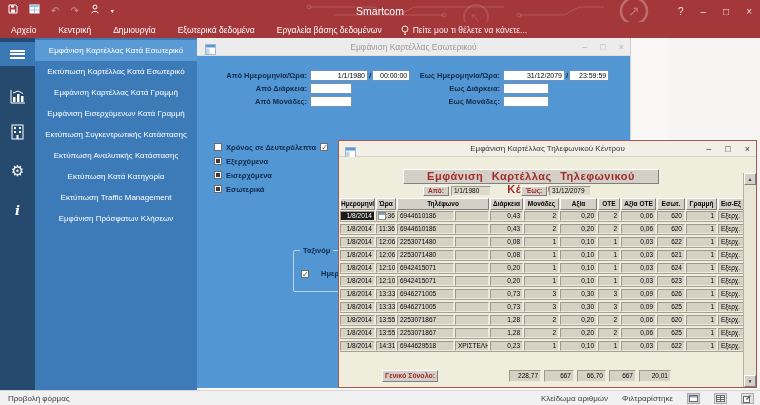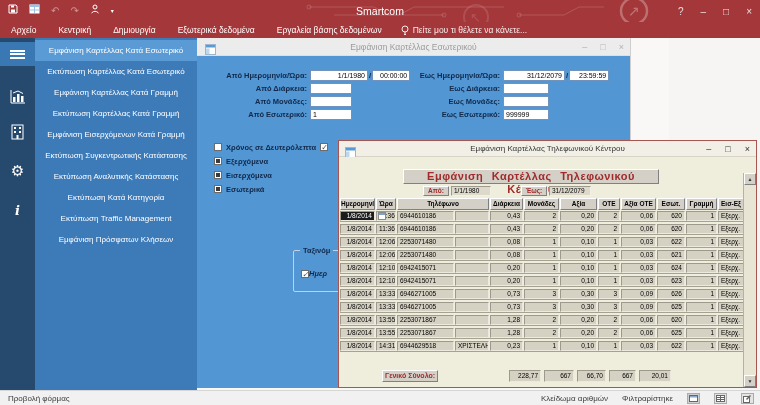--- a/index.html
+++ b/index.html
@@ -66,21 +66,21 @@
   .chrow { display:flex; align-items:center; height:14px; gap:4px; }
   .chlabel { font-size:7.5px; font-weight:bold; color:#12294A; }
   .cb { position:relative; width:8px; height:8px; background:#fff; border:1px solid #6b6b6b; flex:none; }
   .cb.filled::after { content:""; position:absolute; left:1px; top:1px; width:4px; height:4px; background:#3b3b3b; }
   .cb.checked::after { content:"\2713"; position:absolute; left:0; top:-1px; font-size:8px; color:#4a4a4a; }
 
   .sort-group { position:absolute; left:96px; top:194px; width:70px; height:42px;
                 border:1px solid #BFD3E8; border-radius:2px; }
   .sg-label { position:absolute; left:6px; top:-5px; background:#5296D3; padding:0 3px;
               font-size:7.5px; font-weight:bold; color:#12294A; }
-  .sg-item { position:absolute; left:7px; top:18px; display:flex; gap:0; align-items:flex-end;font-style:italic; }
+  .sg-item { position:absolute; left:7px; top:18px; display:flex; gap:12px; align-items:flex-end; }
 
   
   .table-window { position:absolute; left:141px; top:102px; width:419px; height:248px;
                   border:1px solid #A65551; background:#EFEDDC; z-index:5; }
   .tw-titlebar { position:relative; height:16px; background:#F1EFE6; border-bottom:1px solid #D8D5C8; }
   .tw-title { position:absolute; left:0; top:0; width:100%; text-align:center; color:#333; font-size:8px; line-height:16px; }
   .tw-icon { position:absolute; left:6px; top:3px; }
   .tw-controls { position:absolute; right:6px; top:0; height:16px; display:flex; gap:14px; align-items:center; }
   .tw-controls span { color:#333; font-size:9px; }
   .tw-content { position:absolute; left:0; top:16px; right:0; bottom:0; background:#EFEDDC; }
@@ -237,21 +237,20 @@
           </svg>
       </div>
       <div class="itile gear-ch" style="margin-top:14px;">⚙</div>
       <div class="itile info-ch" style="margin-top:16px;">i</div>
     </div>
 
     <div class="nav">
         <div class="nav-item sel">Εμφάνιση Καρτέλλας Κατά Εσωτερικό</div>
         <div class="nav-item">Εκτύπωση Καρτέλλας Κατά Εσωτερικό</div>
         <div class="nav-item">Εμφάνιση Καρτέλλας Κατά Γραμμή</div>
-        <div class="nav-item">Εκτύπωση Καρτέλλας Κατά Γραμμή</div>
         <div class="nav-item">Εμφάνιση Εισερχόμενων Κατά Γραμμή</div>
         <div class="nav-item">Εκτύπωση Συγκεντρωτικής Κατάστασης</div>
         <div class="nav-item">Εκτύπωση Αναλυτικής Κατάστασης</div>
         <div class="nav-item">Εκτύπωση Κατά Κατηγορία</div>
         <div class="nav-item">Εκτύπωση Traffic Management</div>
         <div class="nav-item">Εμφάνιση Πρόσφατων Κλήσεων</div>
       </div>
 
     <div class="main">
 
@@ -300,30 +299,20 @@
               <div class="frow">
                 <span class="flabel L">Από Μονάδες:</span>
                 <span class="fzone LZ">
                   <span class="tbox w42 al"></span>
                 </span>
                 <span class="flabel R">Εως Μονάδες:</span>
                 <span class="fzone RZ">
                   <span class="tbox w46 al"></span>
                 </span>
               </div>
-              <div class="frow">
-                <span class="flabel L">Από Εσωτερικό:</span>
-                <span class="fzone LZ">
-                  <span class="tbox w42 al">1</span>
-                </span>
-                <span class="flabel R">Εως Εσωτερικό:</span>
-                <span class="fzone RZ">
-                  <span class="tbox w46 al">999999</span>
-                </span>
-              </div>
             </div>
           <div class="form-checks">
               <div class="chrow">
                 <span class="cb"></span>
                 <span class="chlabel">Χρόνος σε Δευτερόλεπτα</span>
                 <span class="cb checked"></span>
               </div>
               <div class="chrow">
                 <span class="cb filled"></span>
                 <span class="chlabel">Εξερχόμενα</span>

